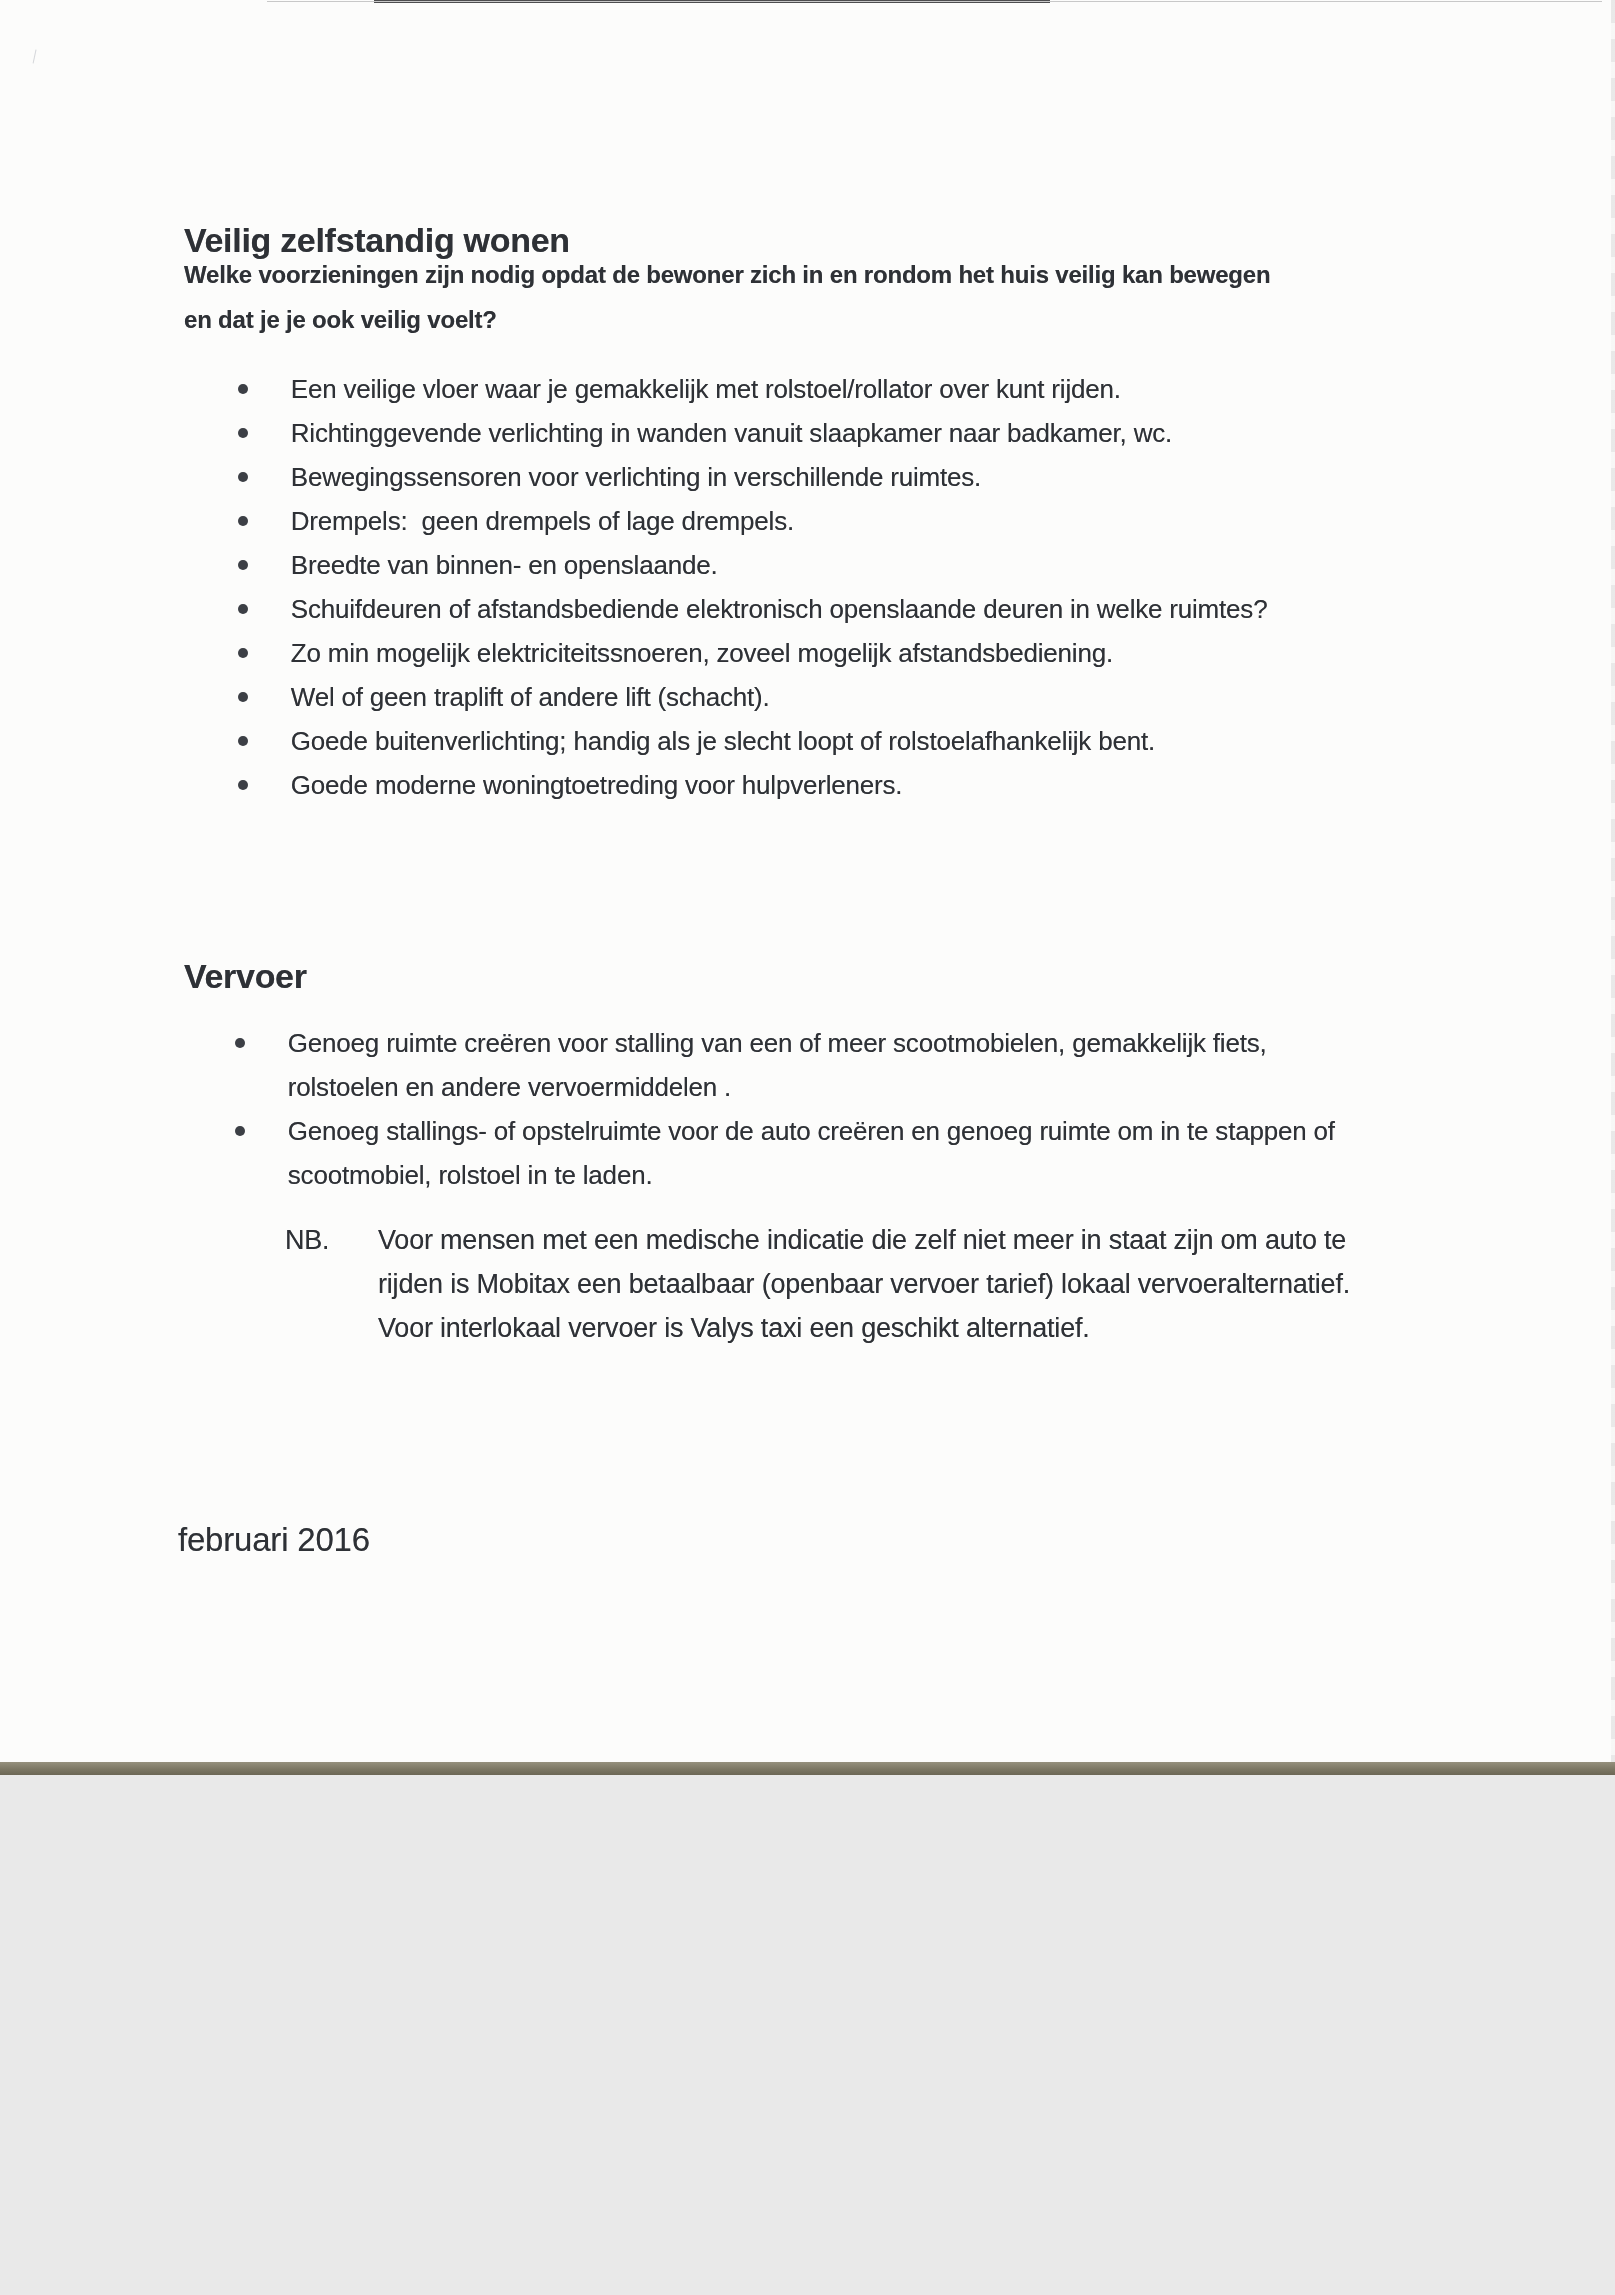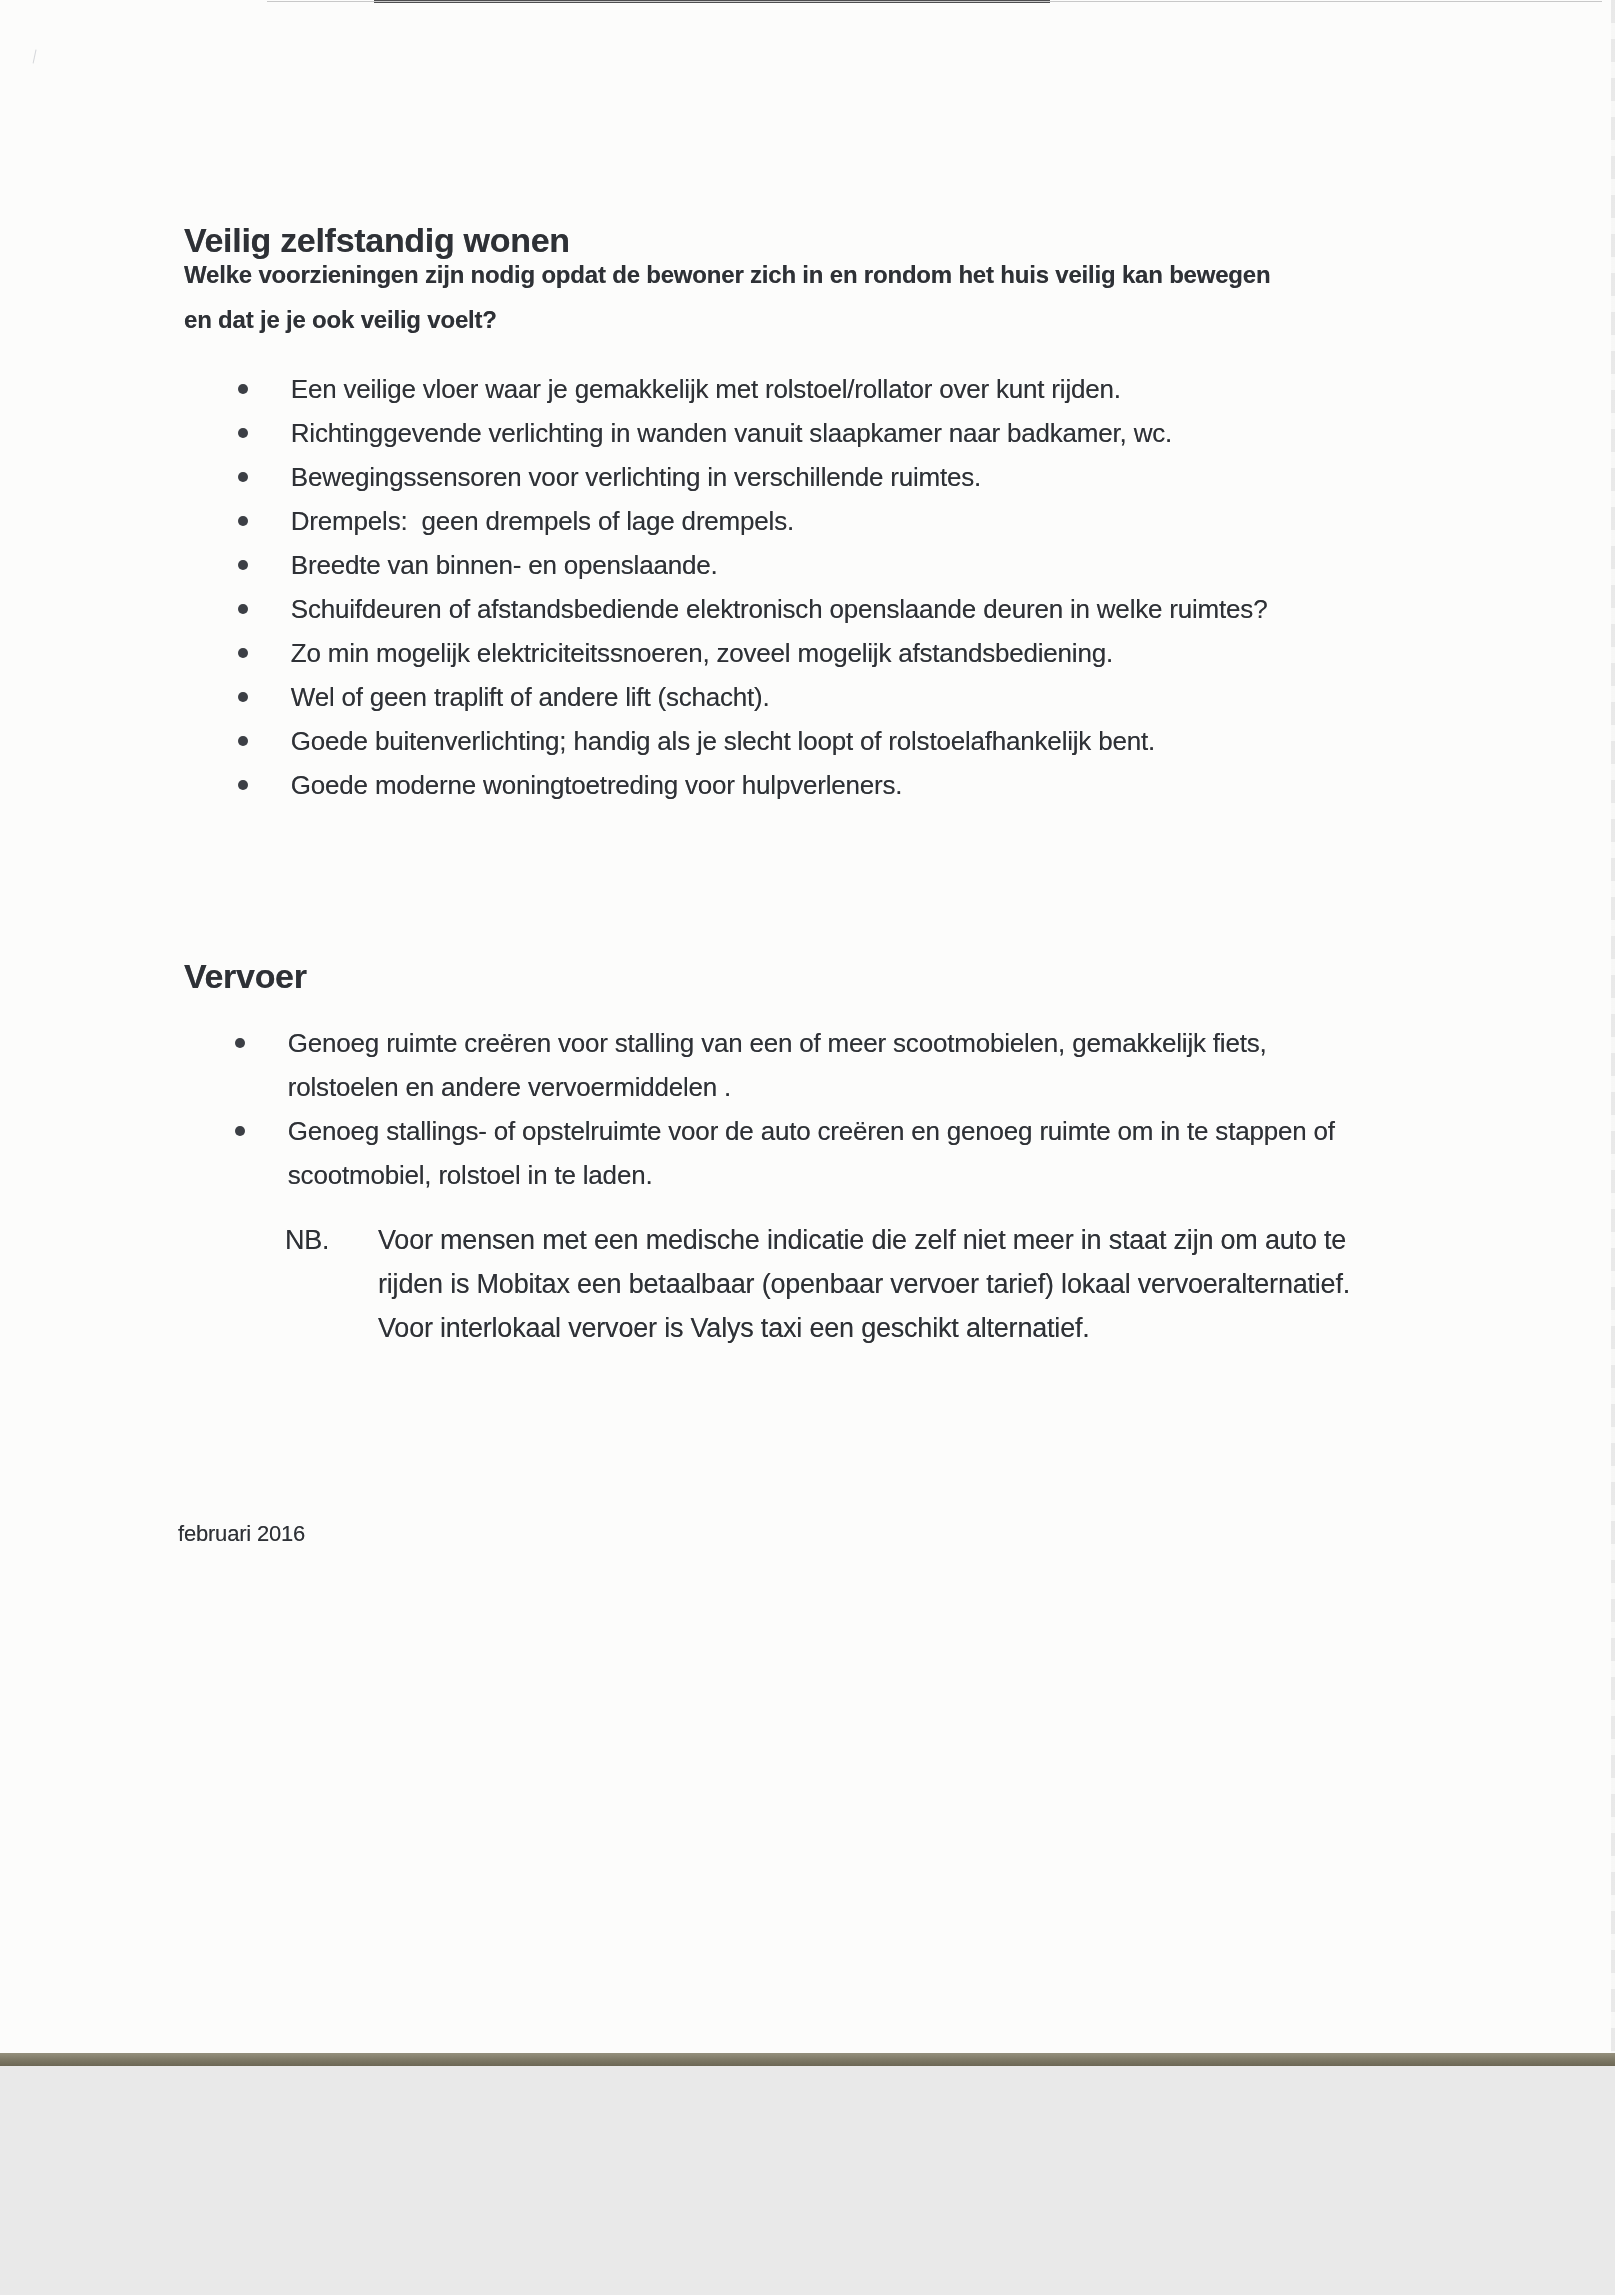--- a/index.html
+++ b/index.html
@@ -1,18 +1,18 @@
 <!DOCTYPE html>
 <html style="font-size:14.2px"><head>
 <meta charset="utf-8">
 <style>
   html,body{margin:0;padding:0;background:#e9e9e9;}
   .scan-page{
     position:relative;
-    width:1616px;height:2066px;
+    width:1616px;height:1775px;
     background:#fcfcfb;
     overflow:hidden;
     font-family:"Liberation Sans", sans-serif;
     color:#2e3136;
   }
   .scan-page *{box-sizing:border-box;}
 
   
   .top-scan-line{position:absolute;top:0;left:374px;width:676px;height:2.7px;background:#4d4d4f;}
   .top-scan-line-light{position:absolute;top:0.9px;left:267px;width:1335px;height:0.9px;background:#c8c8c8;}
@@ -61,21 +61,21 @@
 
   .note-block{
     position:absolute;left:285px;top:1218px;width:1157px;
     display:flex;font-size:27px;line-height:44px;letter-spacing:-0.2px;
   }
   .note-label{flex:0 0 93px;}
   .note-text{white-space:pre-wrap;width:1059px;}
 
   .doc-date{
     position:absolute;left:178px;top:1521px;
-    font-size:22px;letter-spacing:-0.2px;
+    font-size:33px;letter-spacing:-0.2px;
   }
 
   .page-footer{
     position:absolute;left:1463px;top:2182px;width:93px;
     text-align:center;
   }
   .footer-rule{height:0;border-top:2.7px dotted #3f3f41;border-top-style:solid;margin-bottom:5.3px;}
   .footer-number{font-size:24px;color:#3a3d42;}
 </style>
 </head>

